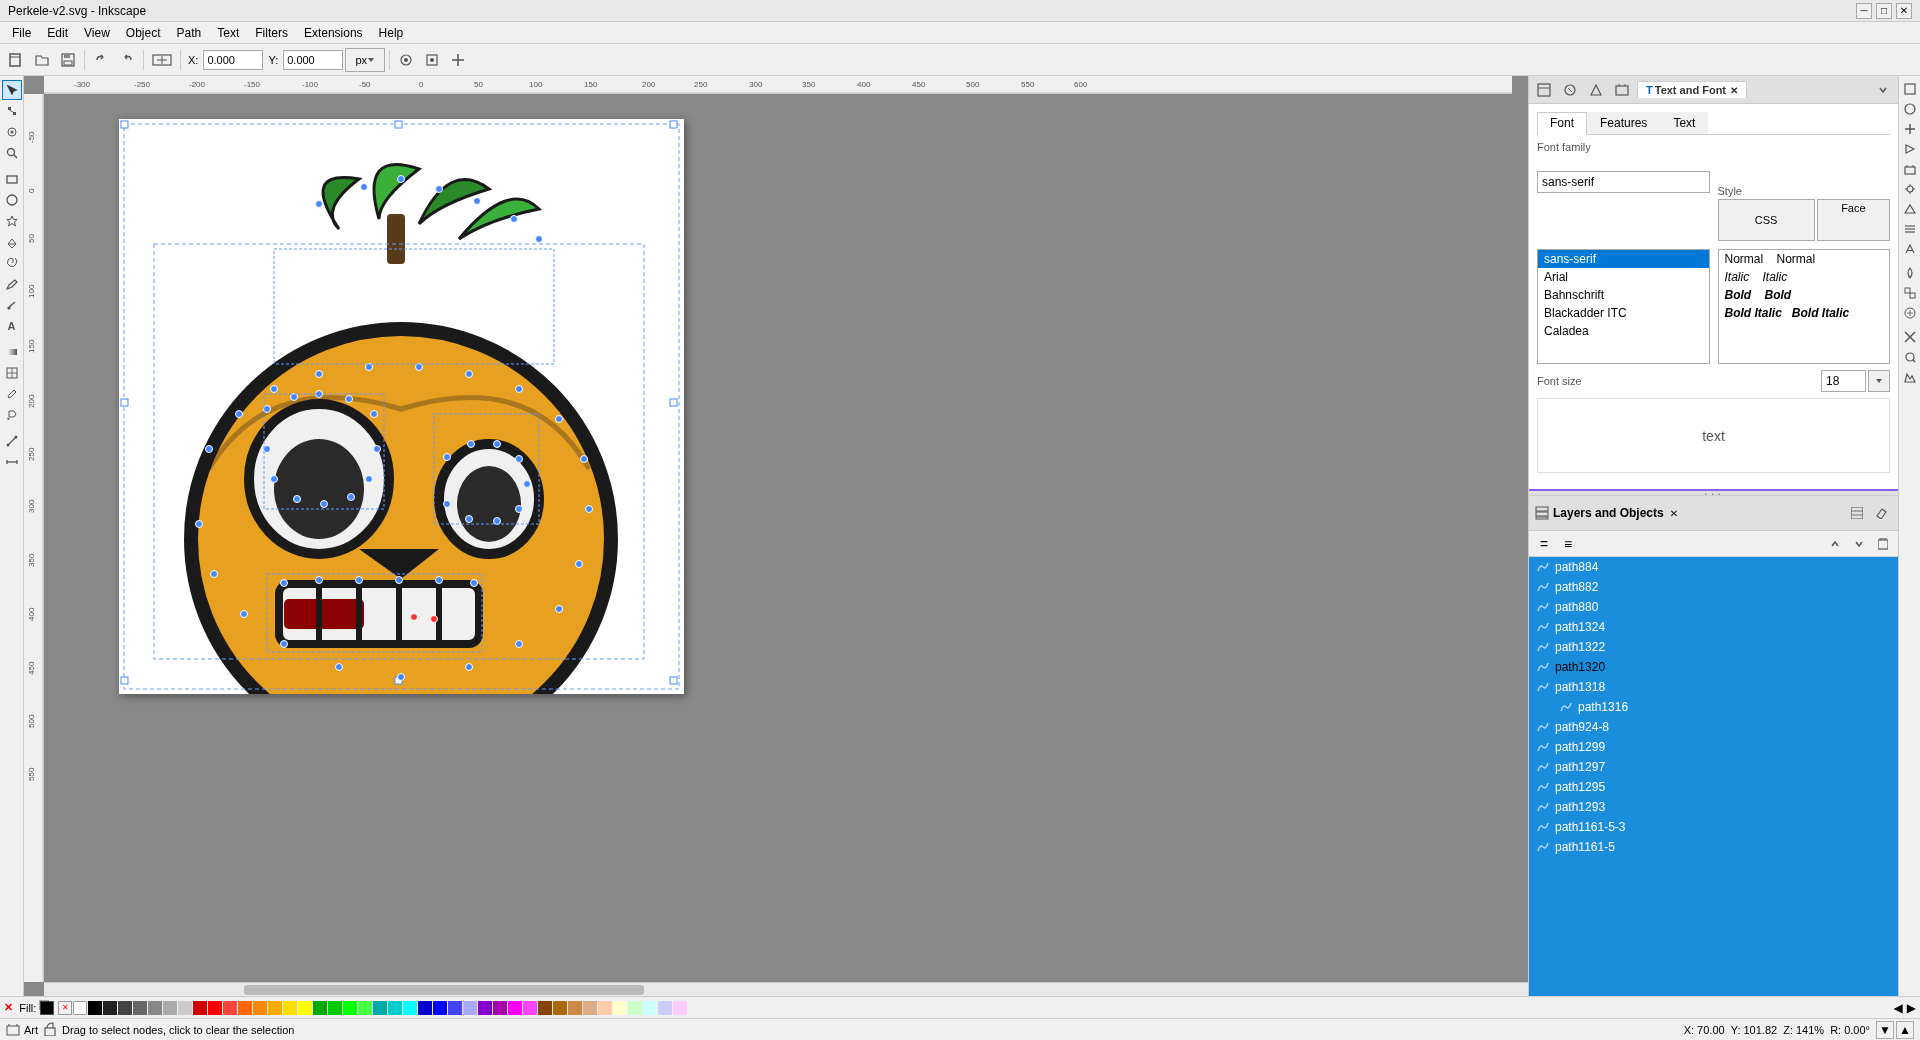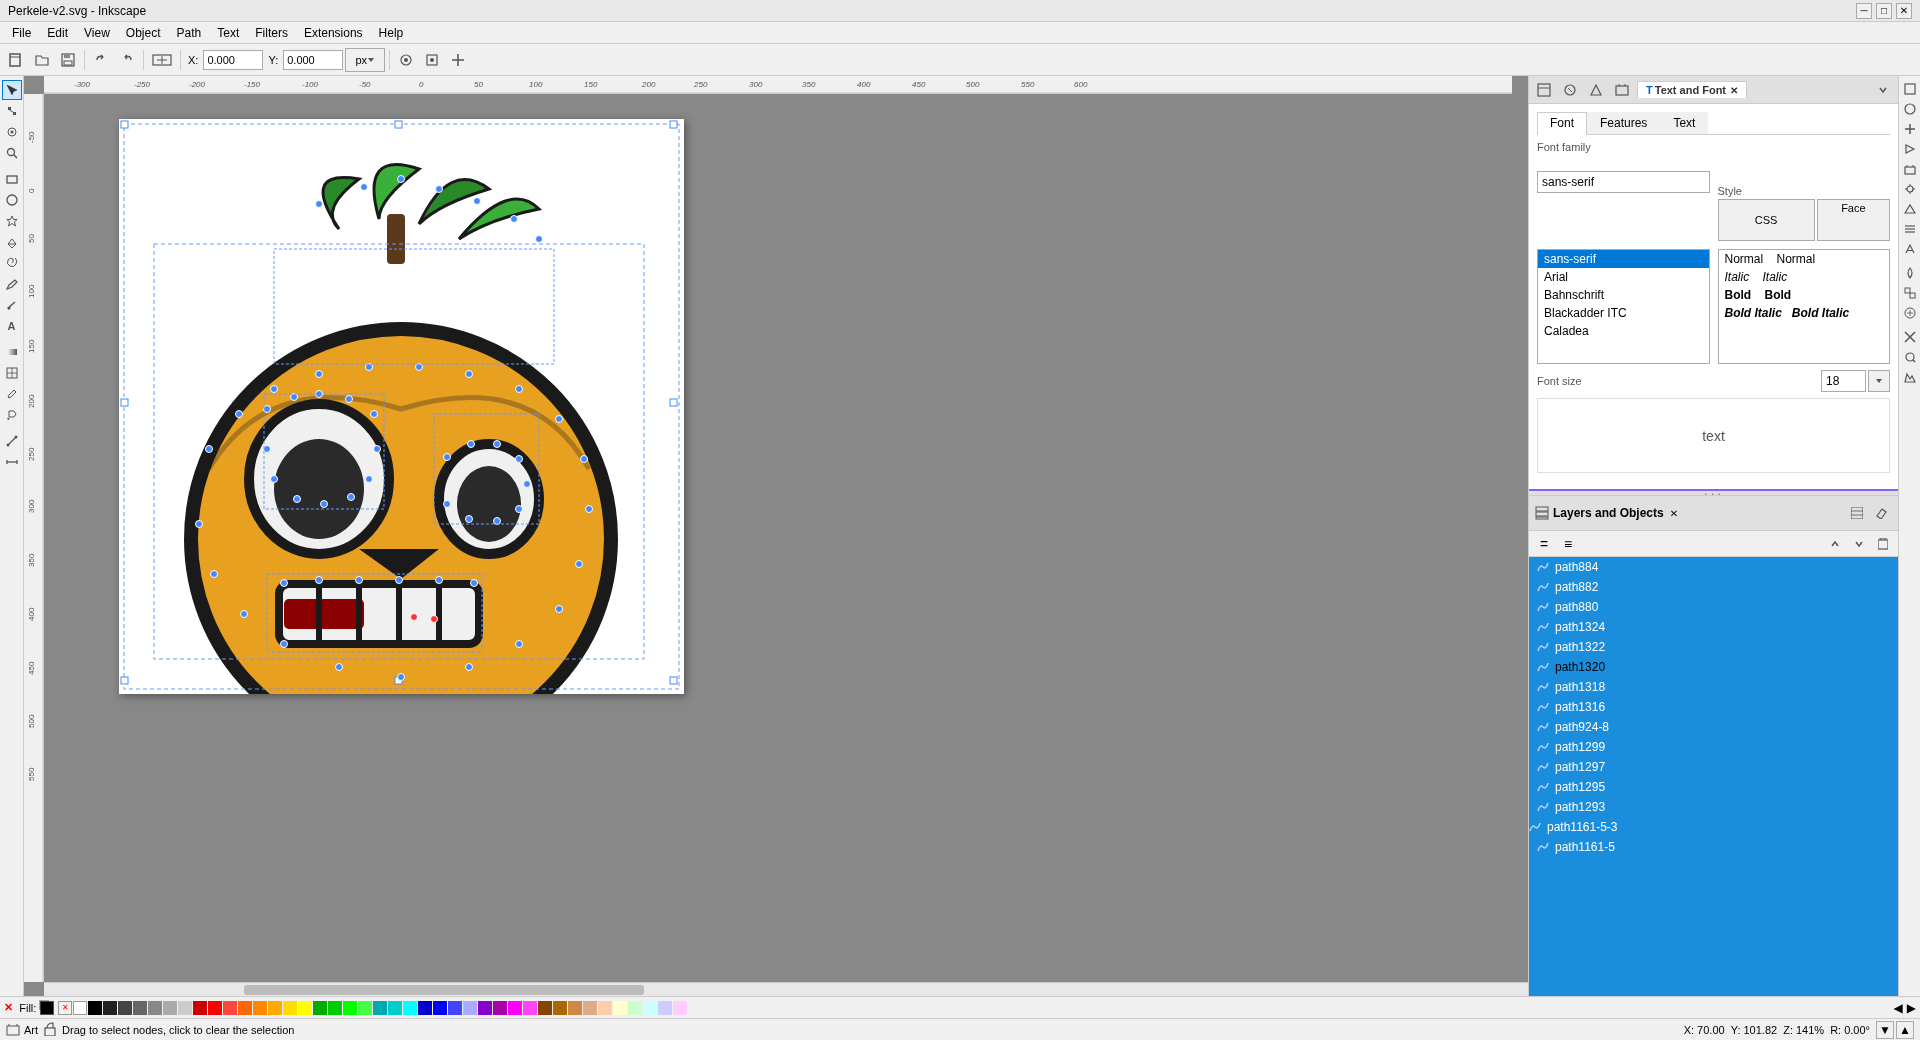--- a/index.html
+++ b/index.html
@@ -231,21 +231,21 @@
       <svg width="12" height="12" viewBox="0 0 12 12">
           <line x1="1" y1="6" x2="11" y2="6" stroke="#555" stroke-width="1.3"></line>
           <line x1="1" y1="4" x2="1" y2="8" stroke="#555" stroke-width="1.3"></line>
           <line x1="11" y1="4" x2="11" y2="8" stroke="#555" stroke-width="1.3"></line>
         </svg>
     </div>
   </div>
 
   <div class="canvas-area">
 
-    <div class="ruler-h" style="position:absolute;top:0;left:20px;right:16px;height:18px;background:#f0f0f0;border-bottom:1px solid #ccc;overflow:hidden;font-style:italic;">
+    <div class="ruler-h" style="position:absolute;top:0;left:20px;right:16px;height:18px;background:#f0f0f0;border-bottom:1px solid #ccc;overflow:hidden;">
       <svg width="100%" height="18">
         <line x1="0" y1="17" x2="100%" y2="17" stroke="#999" stroke-width="0.5"></line>
         <text x="30" y="11" font-size="8" fill="#555">-300</text>
         <text x="90" y="11" font-size="8" fill="#555">-250</text>
         <text x="145" y="11" font-size="8" fill="#555">-200</text>
         <text x="200" y="11" font-size="8" fill="#555">-150</text>
         <text x="258" y="11" font-size="8" fill="#555">-100</text>
         <text x="315" y="11" font-size="8" fill="#555">-50</text>
         <text x="375" y="11" font-size="8" fill="#555">0</text>
         <text x="430" y="11" font-size="8" fill="#555">50</text>
@@ -484,21 +484,21 @@
               <div style="padding:2px 6px;cursor:pointer;font-size:12px;">Arial</div>
               <div style="padding:2px 6px;cursor:pointer;font-size:12px;">Bahnschrift</div>
               <div style="padding:2px 6px;cursor:pointer;font-size:12px;">Blackadder ITC</div>
               <div style="padding:2px 6px;cursor:pointer;font-size:12px;">Caladea</div>
             </div>
           </div>
           <div style="flex:1;">
             <div style="border:1px solid #aaa;background:#fff;height:115px;overflow-y:auto;">
               <div style="padding:2px 6px;cursor:pointer;font-size:12px;">Normal &nbsp;&nbsp; Normal</div>
               <div style="padding:2px 6px;cursor:pointer;font-size:12px;font-style:italic;">Italic &nbsp;&nbsp; <em>Italic</em></div>
-              <div style="padding:2px 6px;cursor:pointer;font-size:12px;font-weight:bold;">Bold &nbsp;&nbsp; <strong>Bold</strong></div>
+              <div style="padding:2px 6px;cursor:pointer;font-size:12px;font-weight:bold;font-style:italic;">Bold &nbsp;&nbsp; <strong>Bold</strong></div>
               <div style="padding:2px 6px;cursor:pointer;font-size:12px;font-weight:bold;font-style:italic;">Bold Italic &nbsp; <strong><em>Bold Italic</em></strong></div>
             </div>
           </div>
         </div>
 
         <div style="display:flex;align-items:center;gap:6px;margin-bottom:6px;">
           <span style="font-size:11px;color:#555;">Font size</span>
           <div style="margin-left:auto;display:flex;align-items:center;gap:2px;">
             <input type="text" style="width: 45px; height: 22px; border: 1px solid rgb(170, 170, 170); padding: 0px 4px; font-size: 12px;" value="18">
             <div style="width:22px;height:22px;border:1px solid #aaa;background:#f0f0f0;display:flex;align-items:center;justify-content:center;cursor:pointer;">
@@ -607,21 +607,21 @@
                 <path d="M1 9 Q3 2 6 5 Q9 8 11 1" fill="none" stroke="#aad4ff" stroke-width="1.5"></path>
               </svg>
             <span>path1320</span>
           </div>
           <div style="padding:2px 8px;color:#fff;font-size:12px;cursor:pointer;display:flex;align-items:center;gap:6px;height:20px;">
             <svg width="12" height="10" viewBox="0 0 12 10">
                 <path d="M1 9 Q3 2 6 5 Q9 8 11 1" fill="none" stroke="#aad4ff" stroke-width="1.5"></path>
               </svg>
             <span>path1318</span>
           </div>
-          <div style="padding:2px 8px;color:#fff;font-size:12px;cursor:pointer;display:flex;align-items:center;gap:6px;height:20px;">
+          <div style="padding:2px 8px;color:#fff;font-size:12px;cursor:pointer;display:flex;align-items:center;gap:6px;height:20px;margin-left:23px;">
             <svg width="12" height="10" viewBox="0 0 12 10">
                 <path d="M1 9 Q3 2 6 5 Q9 8 11 1" fill="none" stroke="#aad4ff" stroke-width="1.5"></path>
               </svg>
             <span>path1316</span>
           </div>
           <div style="padding:2px 8px;color:#fff;font-size:12px;cursor:pointer;display:flex;align-items:center;gap:6px;height:20px;">
             <svg width="12" height="10" viewBox="0 0 12 10">
                 <path d="M1 9 Q3 2 6 5 Q9 8 11 1" fill="none" stroke="#aad4ff" stroke-width="1.5"></path>
               </svg>
             <span>path924-8</span>
@@ -643,21 +643,21 @@
                 <path d="M1 9 Q3 2 6 5 Q9 8 11 1" fill="none" stroke="#aad4ff" stroke-width="1.5"></path>
               </svg>
             <span>path1295</span>
           </div>
           <div style="padding:2px 8px;color:#fff;font-size:12px;cursor:pointer;display:flex;align-items:center;gap:6px;height:20px;">
             <svg width="12" height="10" viewBox="0 0 12 10">
                 <path d="M1 9 Q3 2 6 5 Q9 8 11 1" fill="none" stroke="#aad4ff" stroke-width="1.5"></path>
               </svg>
             <span>path1293</span>
           </div>
-          <div style="padding:2px 0;color:#fff;font-size:12px;cursor:pointer;display:flex;align-items:center;gap:6px;height:20px;">
+          <div style="padding:2px 8px;color:#fff;font-size:12px;cursor:pointer;display:flex;align-items:center;gap:6px;height:20px;">
             <svg width="12" height="10" viewBox="0 0 12 10">
                 <path d="M1 9 Q3 2 6 5 Q9 8 11 1" fill="none" stroke="#aad4ff" stroke-width="1.5"></path>
               </svg>
             <span>path1161-5-3</span>
           </div>
           <div style="padding:2px 8px;color:#fff;font-size:12px;cursor:pointer;display:flex;align-items:center;gap:6px;height:20px;">
             <svg width="12" height="10" viewBox="0 0 12 10">
                 <path d="M1 9 Q3 2 6 5 Q9 8 11 1" fill="none" stroke="#aad4ff" stroke-width="1.5"></path>
               </svg>
             <span>path1161-5</span>

